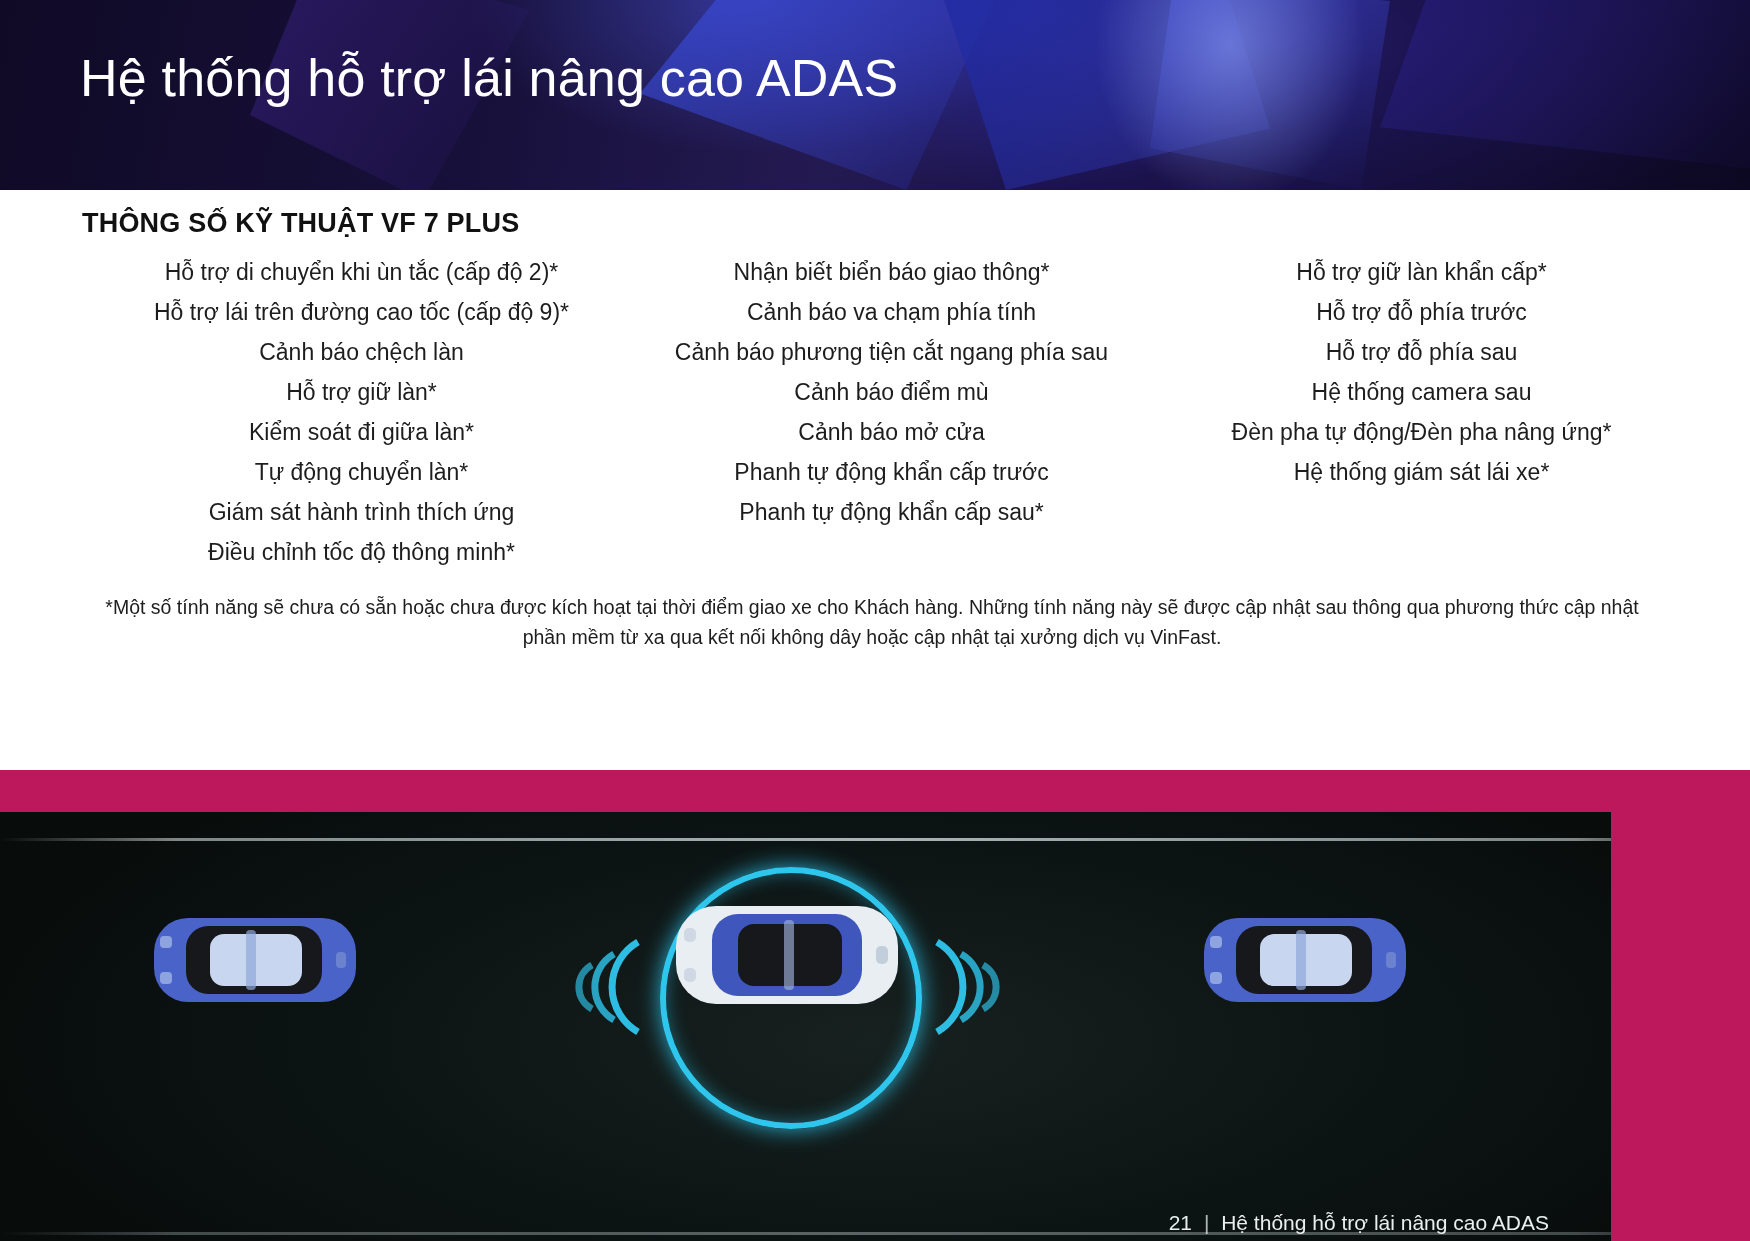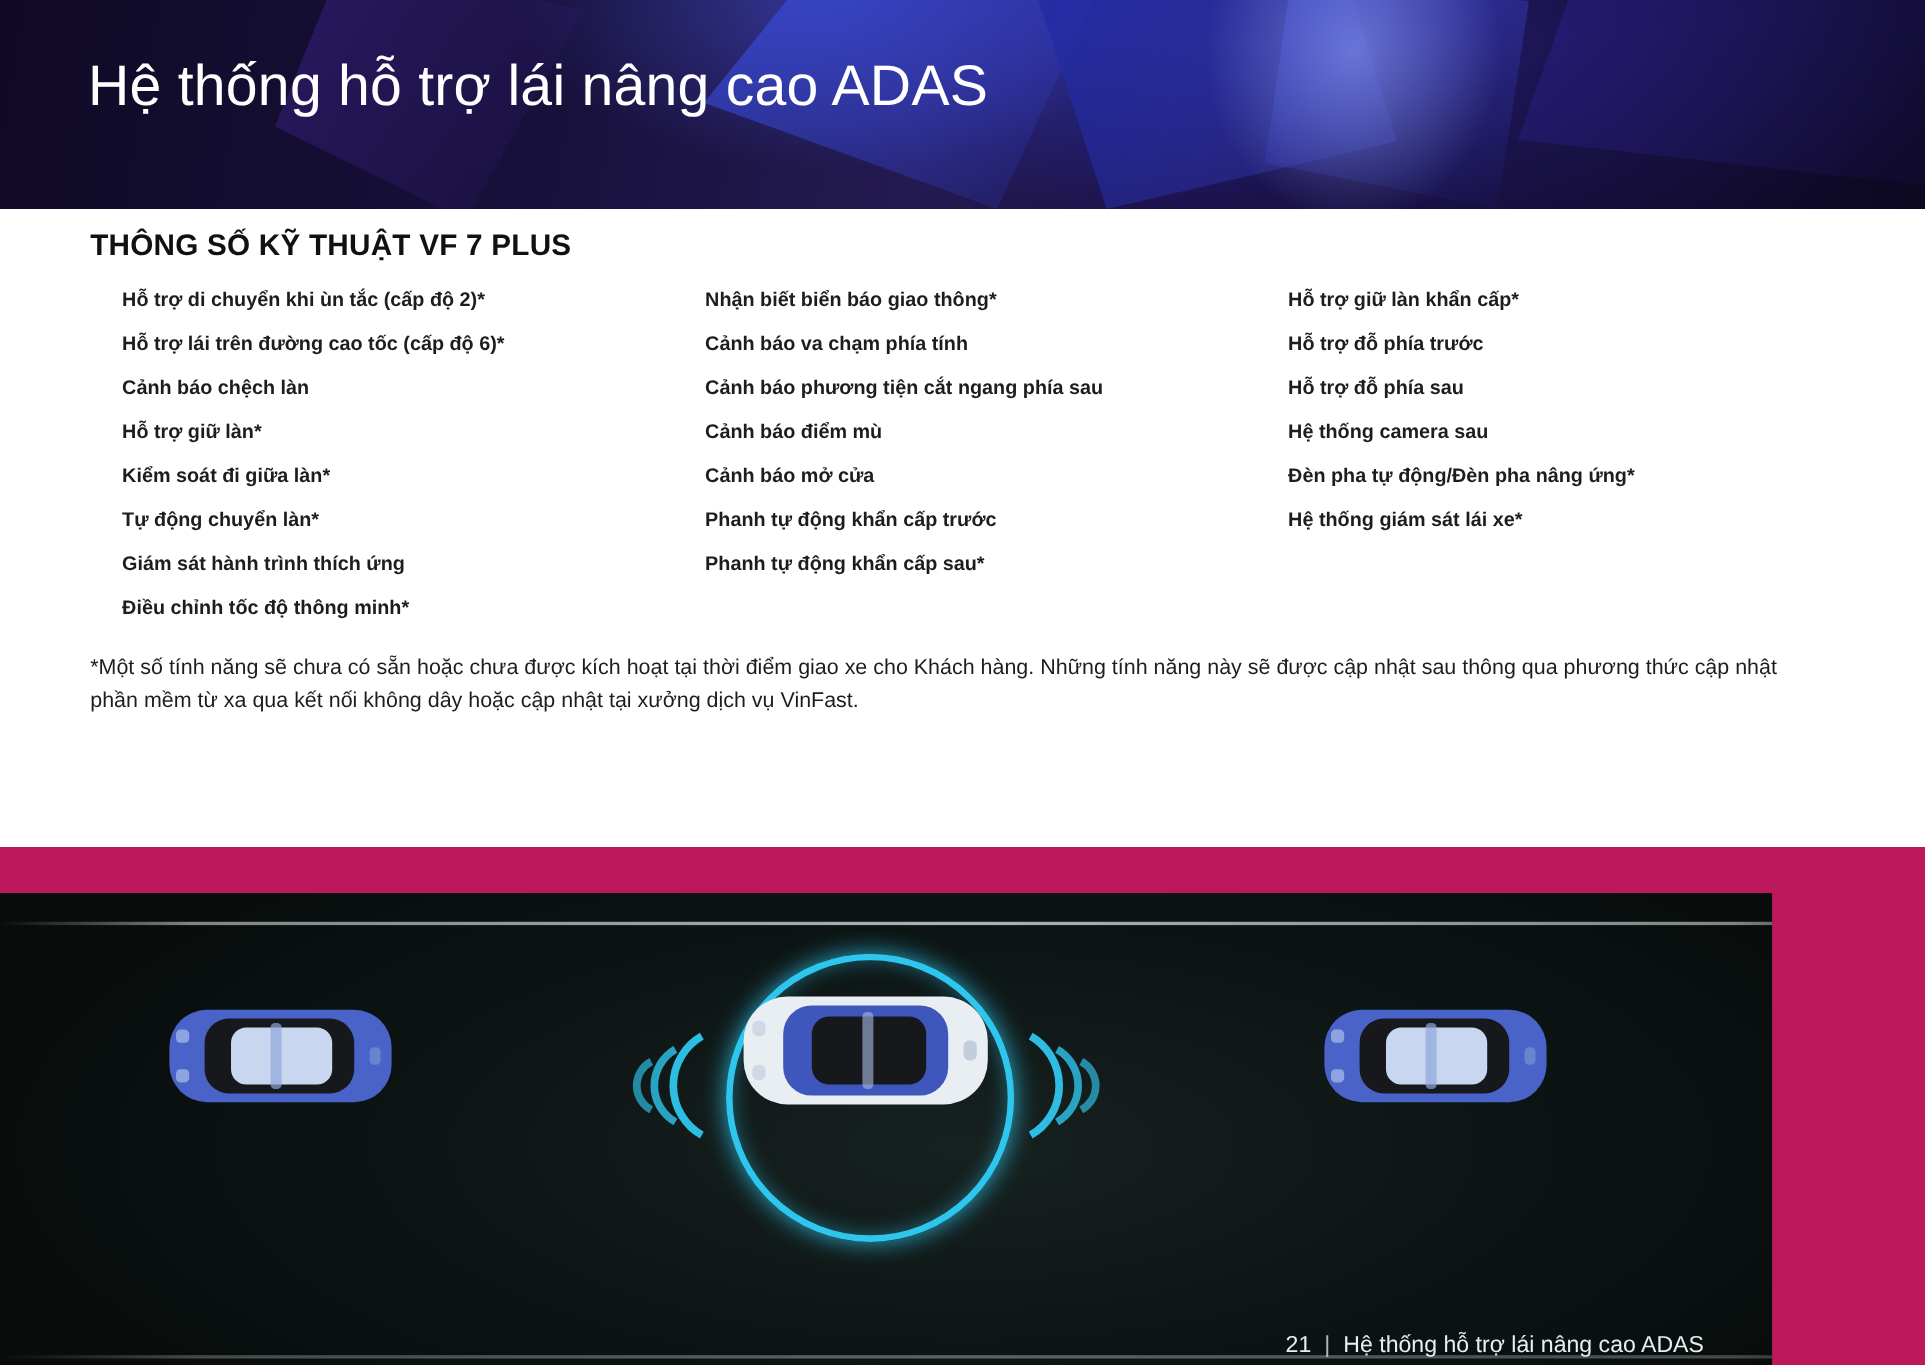--- a/index.html
+++ b/index.html
@@ -86,20 +86,21 @@
   }
 
   
   .content {
     position: absolute;
     left: 0;
     top: 190px;
     width: 1750px;
     height: 580px;
     background: #ffffff;
+    text-align: center;
   }
   .spec-title {
     position: absolute;
     left: 82px;
     top: 18px;
     font-size: 27px;
     font-weight: bold;
     color: #111111;
     letter-spacing: 0.2px;
   }
@@ -108,24 +109,24 @@
     left: 82px;
     top: 62px;
     width: 1590px;
     display: flex;
     gap: 0;
   }
   .col {
     width: 530px;
   }
   .col .item {
-    font-size: 18px;
+    font-size: 23px;
     line-height: 40px;
     color: #1d1d1d;
-    font-weight: 700;
+    font-weight: 400;
     white-space: nowrap;
     margin-left: 29px;
   }
   .footnote {
     position: absolute;
     left: 82px;
     top: 402px;
     width: 1580px;
     font-size: 19.5px;
     line-height: 30px;
@@ -213,21 +214,21 @@
     <div class="glow"></div>
     <div class="hero-title">Hệ thống hỗ trợ lái nâng cao ADAS</div>
   </div>
 
   <div class="content">
     <div class="spec-title">THÔNG SỐ KỸ THUẬT VF 7 PLUS</div>
 
     <div class="columns">
       <div class="col">
         <div class="item">Hỗ trợ di chuyển khi ùn tắc (cấp độ 2)*</div>
-        <div class="item">Hỗ trợ lái trên đường cao tốc (cấp độ 6)*</div>
+        <div class="item">Hỗ trợ lái trên đường cao tốc (cấp độ 9)*</div>
         <div class="item">Cảnh báo chệch làn</div>
         <div class="item">Hỗ trợ giữ làn*</div>
         <div class="item">Kiểm soát đi giữa làn*</div>
         <div class="item">Tự động chuyển làn*</div>
         <div class="item">Giám sát hành trình thích ứng</div>
         <div class="item">Điều chỉnh tốc độ thông minh*</div>
       </div>
       <div class="col">
         <div class="item">Nhận biết biển báo giao thông*</div>
         <div class="item">Cảnh báo va chạm phía tính</div>

